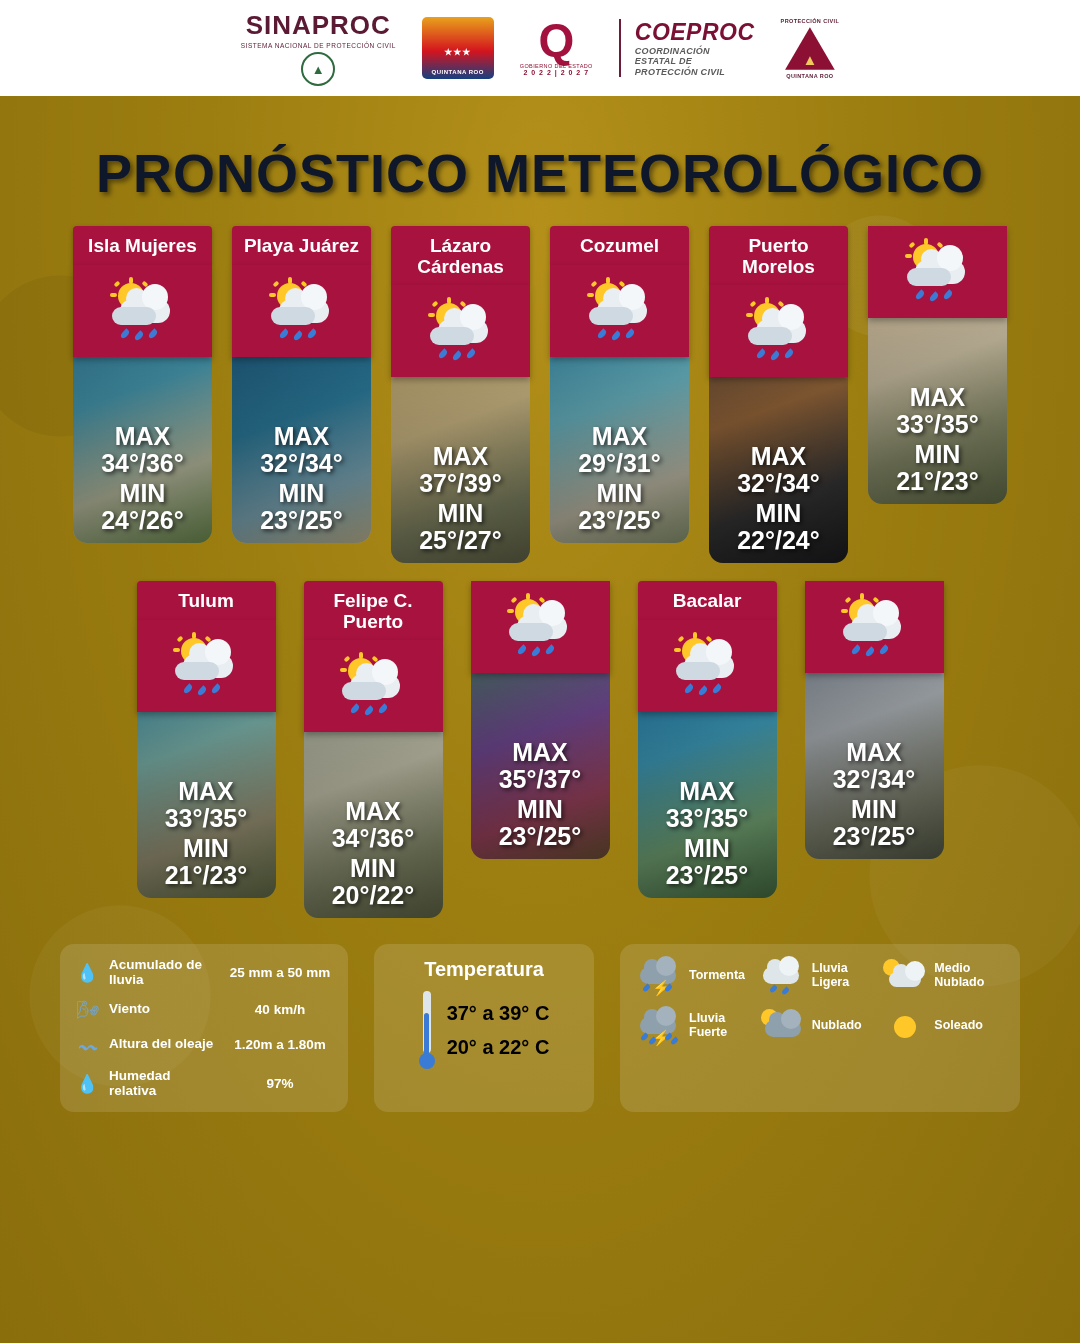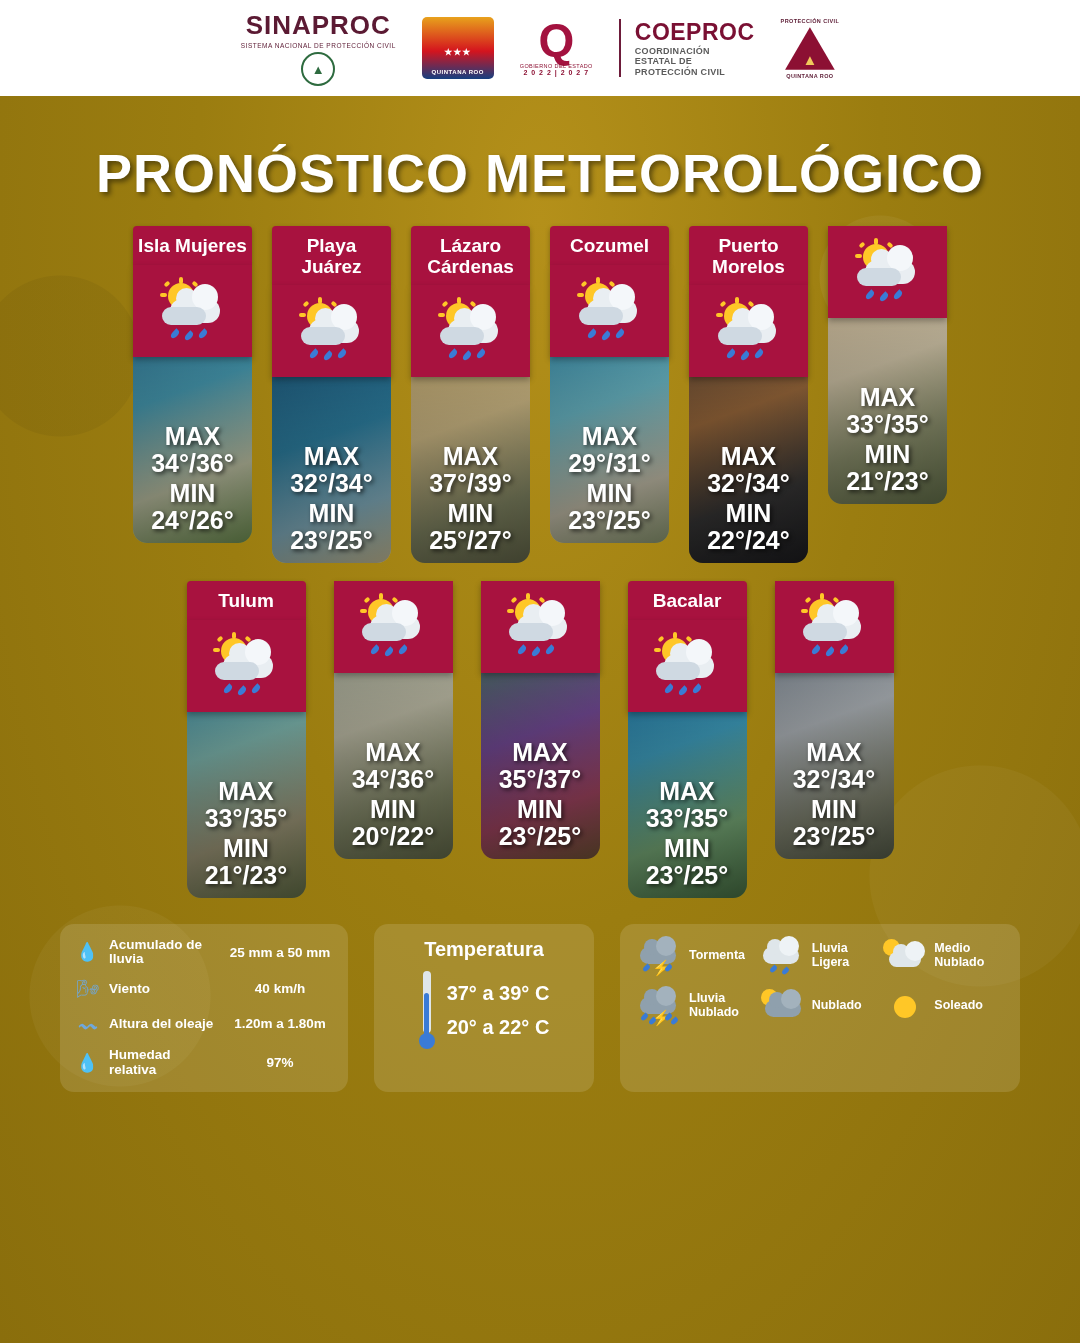--- a/index.html
+++ b/index.html
@@ -39,21 +39,21 @@
     display: flex; flex-direction: column; align-items: center; justify-content: flex-end;
     padding-bottom: 4px; letter-spacing: .5px;
   }
   .logo-qroo .stars { font-size: 9px; margin-bottom: 12px; letter-spacing: 1px;}
   .logo-q { text-align: center; color: #8c1033; }
   .logo-q .qmark {
     font-size: 46px; font-weight: bold; line-height: .9; color: #a3123f;
   }
   .logo-q .qsub { font-size: 5.5px; letter-spacing: .4px; margin-top: 2px; }
   .logo-q .qyear { font-size: 7px; font-weight: bold; letter-spacing: 1px; }
-  .logo-coeproc { border-left: 2px solid #6d1b3a; padding-left: 14px; }
+  .logo-coeproc { border-left: 2px solid #6d1b3a; padding-left: 14px; font-style: italic; }
   .logo-coeproc .cp-title { font-size: 23px; font-weight: bold; color: #7a1033; letter-spacing: .5px;}
   .logo-coeproc .cp-sub { font-size: 9px; font-weight: bold; color: #5b5b5b; line-height: 1.15; letter-spacing: .3px;}
   .logo-pc { text-align: center; }
   .logo-pc .pc-top { font-size: 5.5px; font-weight: bold; color: #5b1a33; letter-spacing: .4px;}
   .logo-pc .pc-tri {
     width: 54px; height: 46px; margin: 2px auto 1px;
     background: #8c1033; clip-path: polygon(50% 4%, 96% 96%, 4% 96%);
     display: flex; align-items: flex-end; justify-content: center;
     color: #f1c85c; font-size: 15px; padding-bottom: 4px;
   }
@@ -72,36 +72,36 @@
       radial-gradient(circle at 880px 180px, rgba(255,255,255,.05) 0 60px, transparent 61px),
       radial-gradient(circle at 120px 900px, rgba(255,255,255,.045) 0 90px, transparent 91px),
       radial-gradient(circle at 980px 780px, rgba(255,255,255,.04) 0 110px, transparent 111px),
       radial-gradient(circle at 60px 260px, rgba(0,0,0,.05) 0 80px, transparent 81px);
   }
   .content { position: relative; z-index: 2; }
 
   
   .title-wrap { text-align: center; padding-top: 46px; }
   .title {
-    font-size: 54px; font-weight: bold; color: #ffffff;
+    font-size: 54px; font-weight: bold; color: #0f172a;
     letter-spacing: 1px; text-shadow: 3px 3px 5px rgba(0,0,0,.45);
   }
   .subtitle {
     font-size: 33px; font-weight: bold; color: #ffffff; margin-top: 6px;
     text-shadow: 2px 2px 4px rgba(0,0,0,.45);
   }
 
   
   .row {
     display: flex; justify-content: center; align-items: flex-start;
   }
   .row1 { margin-top: 22px; gap: 20px; }
   .row2 { margin-top: 18px; gap: 28px; }
 
-  .card { width: 119px; position: relative; }
+  .card { width: 139px; position: relative; }
   .card-banner {
     background: #a8123f; color: #fff; font-weight: bold;
     font-size: 19px; line-height: 1.08; text-align: center;
     padding: 10px 4px 8px; border-radius: 4px 4px 0 0;
     position: relative; z-index: 3;
     box-shadow: 0 2px 5px rgba(0,0,0,.3);
   }
   .card-icon-band {
     background: #a8123f; height: 92px; position: relative; z-index: 3;
     display: flex; align-items: center; justify-content: center;
@@ -196,21 +196,21 @@
     position: absolute; left: 4px; top: 0; width: 8px; height: 62px;
     background: #dfe6ea; border-radius: 5px;
   }
   .thermo .fill {
     position: absolute; left: 5.5px; top: 22px; width: 5px; height: 44px; background: #3a7bd5; border-radius: 3px;
   }
   .thermo .bulb {
     position: absolute; left: 0; bottom: 0; width: 16px; height: 16px;
     border-radius: 50%; background: #3a7bd5;
   }
-  .pb-temps { color: #ffffff; font-weight: bold; font-size: 20px; line-height: 1.7; text-align: left; }
+  .pb-temps { color: #000000; font-weight: bold; font-size: 20px; line-height: 1.7; text-align: left; }
 
   .legend { display: grid; grid-template-columns: 1fr 1fr 1fr; row-gap: 14px; }
   .leg { display: flex; align-items: center; gap: 7px; }
   .leg .lt { font-size: 12.5px; font-weight: bold; color: #ffffff; line-height: 1.1; }
   .licon { width: 46px; height: 36px; position: relative; flex: 0 0 46px; }
   .licon .lc {
     position: absolute; left: 4px; top: 9px; width: 36px; height: 17px;
     background: #dfe6ea; border-radius: 10px;
   }
   .licon .lc::before {
@@ -473,20 +473,21 @@
         <div class="temps">
           <div class="lbl">MAX</div>
           <div class="val">33°/35°</div>
           <div class="lbl min-lbl">MIN</div>
           <div class="val">21°/23°</div>
         </div>
       </div>
     </div>
 
     <div class="card">
+      <div class="card-banner">Felipe C. Puerto</div>
       <div class="card-icon-band">
         <div class="wicon">
           <div class="sun"></div>
           <div class="ray" style="left:21px;top:-4px;width:4px;height:7px;"></div>
           <div class="ray" style="left:2px;top:12px;width:7px;height:4px;"></div>
           <div class="ray" style="left:38px;top:12px;width:7px;height:4px;"></div>
           <div class="ray" style="left:6px;top:1px;width:6px;height:4px;transform:rotate(-45deg);"></div>
           <div class="ray" style="left:34px;top:1px;width:6px;height:4px;transform:rotate(45deg);"></div>
           <div class="cloud"></div>
           <div class="cloud2"></div>
@@ -661,21 +662,21 @@
 
         <div class="leg">
           <div class="licon">
             <div class="lc dark"></div>
             <div class="bolt">⚡</div>
             <div class="ldrop" style="left:6px;top:25px;"></div>
             <div class="ldrop" style="left:14px;top:29px;"></div>
             <div class="ldrop" style="left:30px;top:25px;"></div>
             <div class="ldrop" style="left:36px;top:29px;"></div>
           </div>
-          <div class="lt">Lluvia Nublado</div>
+          <div class="lt">Lluvia Fuerte</div>
         </div>
 
         <div class="leg">
           <div class="licon">
             <div class="lsun"></div>
             <div class="lc dark" style="top:12px;left:6px;width:36px;height:17px;"></div>
           </div>
           <div class="lt">Nublado</div>
         </div>
 

